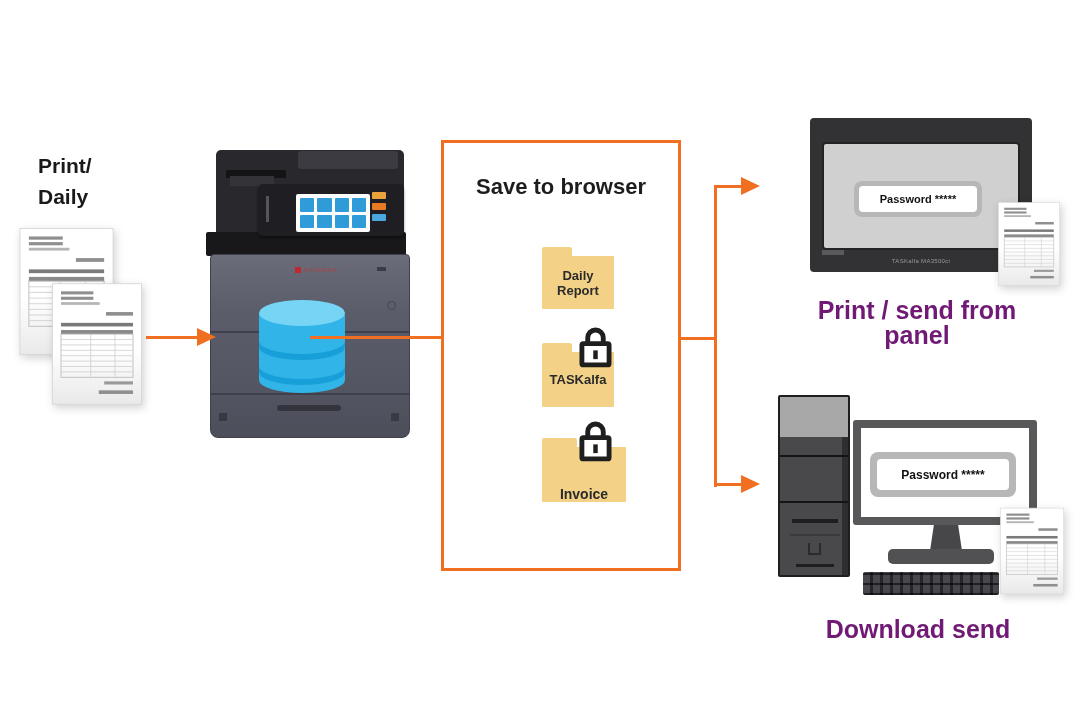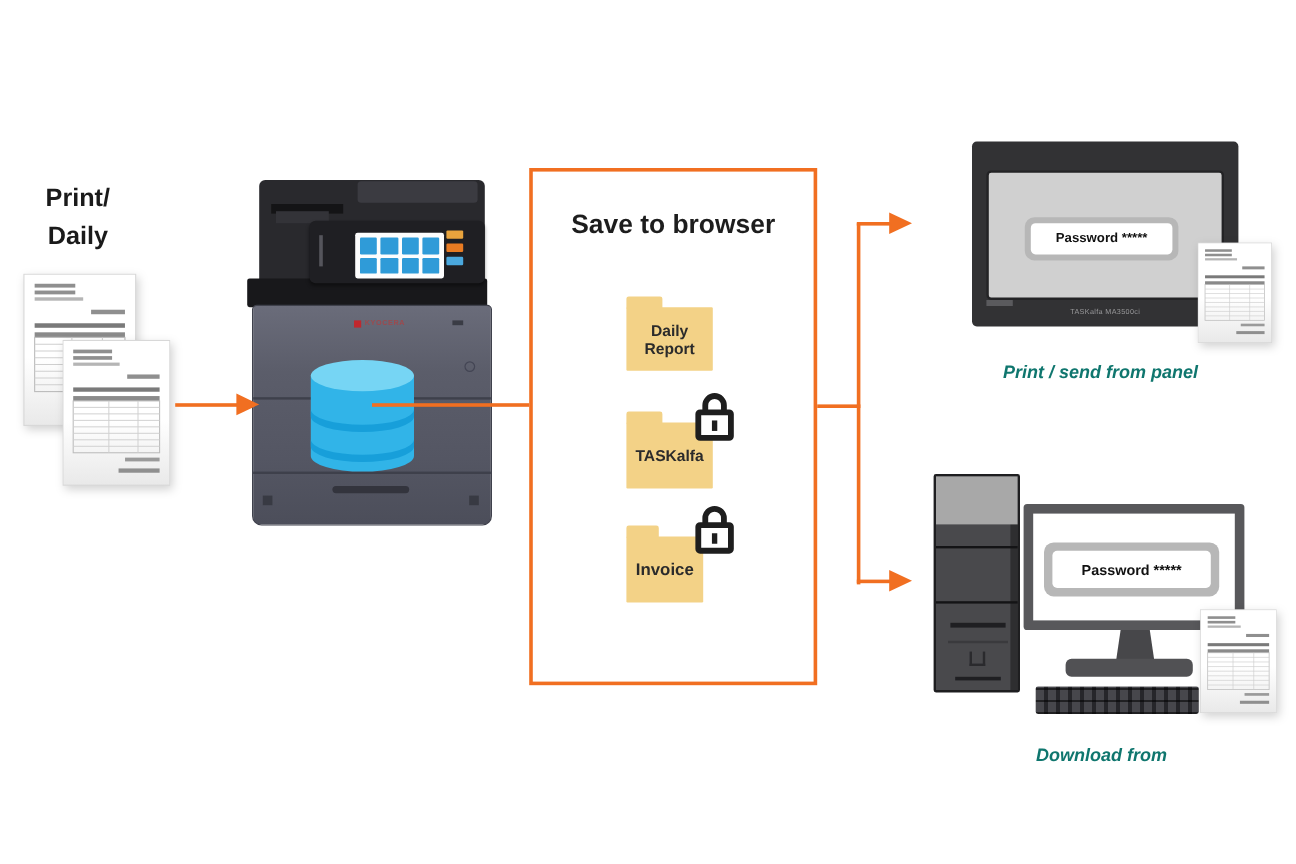--- a/index.html
+++ b/index.html
@@ -2,22 +2,22 @@
 <html><head>
 <meta charset="utf-8">
 <style>
   :root{ --orange:#F16F21; --folder:#F3D287; --ink:#1d1d1d; }
   html,body{margin:0;padding:0;background:#fff;}
   #canvas{position:relative;width:1080px;height:720px;background:#fff;overflow:hidden;
           font-family:"Liberation Sans", sans-serif;color:var(--ink);}
   .abs{position:absolute;}
 
   
-  .big-label{font-size:21px;font-weight:bold;line-height:31px;color:#1a1a1a;text-align:center;}
-  .caption{font-size:15px;font-weight:bold;text-align:center;line-height:25px;color:#0f766e;font-style:italic;}
+  .big-label{font-size:21px;font-weight:bold;line-height:31px;color:#1a1a1a;}
+  .caption{font-size:25px;font-weight:bold;text-align:center;line-height:25px;color:#701a75;}
 
   
   .oline{background:var(--orange);}
   .ohead{width:0;height:0;border-top:9px solid transparent;border-bottom:9px solid transparent;
          border-left:19px solid var(--orange);}
 
   
   .doc{filter:drop-shadow(2px 3px 4px rgba(0,0,0,.18));}
 
   
@@ -34,21 +34,21 @@
   .mfp-body{background:linear-gradient(180deg,#6a6c7a 0%,#5b5d6a 30%,#545663 70%,#4c4e5a 100%);
             border-radius:4px 4px 8px 8px;border:1px solid #3f414c;}
   .seam{background:#3e404b;height:2px;}
   .brand-row{display:flex;align-items:center;gap:3px;}
   .brand-sq{width:6px;height:6px;background:#c1272d;}
   .brand-txt{font-size:6px;font-weight:bold;letter-spacing:.5px;color:#9c4a4e;}
 
   
   .storage{border:3px solid var(--orange);background:#fff;box-sizing:border-box;text-align:center;}
   .storage-title{font-size:22px;font-weight:bold;line-height:27px;color:#1d1d1d;}
-  .folder{background:var(--folder);border-radius:1px;display:flex;align-items:center;justify-content:center;}
+  .folder{background:var(--folder);border-radius:1px;display:flex;align-items:center;justify-content:center;margin-left:20px;}
   .folder::before{content:'';position:absolute;top:-9px;left:0;width:42%;height:10px;
                   background:var(--folder);border-radius:2px 2px 0 0;}
   .folder span{font-size:13px;font-weight:bold;line-height:15px;color:#2b2b2b;width:100%;text-align:center;}
 
   
   .bezel{background:#323234;border-radius:4px;}
   .lcd{background:#d0d0d0;border:2px solid #232325;border-radius:4px;box-sizing:border-box;}
   .pwd-wrap{background:#b7b7b7;border-radius:8px;display:flex;align-items:center;justify-content:center;}
   .pwd-field{background:#fff;border-radius:4px;display:flex;align-items:center;justify-content:center;
              font-weight:bold;color:#111;}
@@ -176,21 +176,21 @@
     <span style="padding:0 8px;">Daily Report</span>
   </div>
 
   <div class="abs folder" style="left:522px;top:352px;width:72px;height:55px;">
     <span>TASKalfa</span>
   </div>
   <svg class="abs" style="left:579px;top:325px;" width="33" height="43" viewBox="0 0 34 44">
       <use href="#padlock"></use>
     </svg>
 
-  <div class="abs folder" style="left:522px;top:447px;width:64px;height:55px;">
+  <div class="abs folder" style="left:522px;top:447px;width:84px;height:55px;align-items:flex-end;">
     <span style="font-size:14px;">Invoice</span>
   </div>
   <svg class="abs" style="left:579px;top:419px;" width="33" height="43" viewBox="0 0 34 44">
       <use href="#padlock"></use>
     </svg>
 
   <div class="abs oline" style="left:681px;top:337px;width:36px;height:3px;"></div>
   <div class="abs oline" style="left:714px;top:186px;width:3px;height:301px;"></div>
   <div class="abs oline" style="left:714px;top:185px;width:28px;height:3px;"></div>
   <div class="abs ohead" style="left:741px;top:177px;"></div>
@@ -227,16 +227,16 @@
     <div class="pwd-field" style="width:132px;height:31px;font-size:12px;">Password *****</div>
   </div>
   <div class="abs stand-neck" style="left:930px;top:525px;width:32px;height:26px;"></div>
   <div class="abs stand-base" style="left:888px;top:549px;width:106px;height:15px;"></div>
   <div class="abs keyboard" style="left:863px;top:572px;width:136px;height:23px;"></div>
   <svg class="abs doc" style="left:1000px;top:505px;z-index:8;" width="64" height="92" viewBox="0 0 100 135">
       <use href="#docsheet"></use>
     </svg>
 
   <div class="abs caption" style="left:768px;top:617px;width:300px;">
-    <div>Download from</div>
+    <div>Download send</div>
   </div>
 
 </div>
 
 </body></html>

